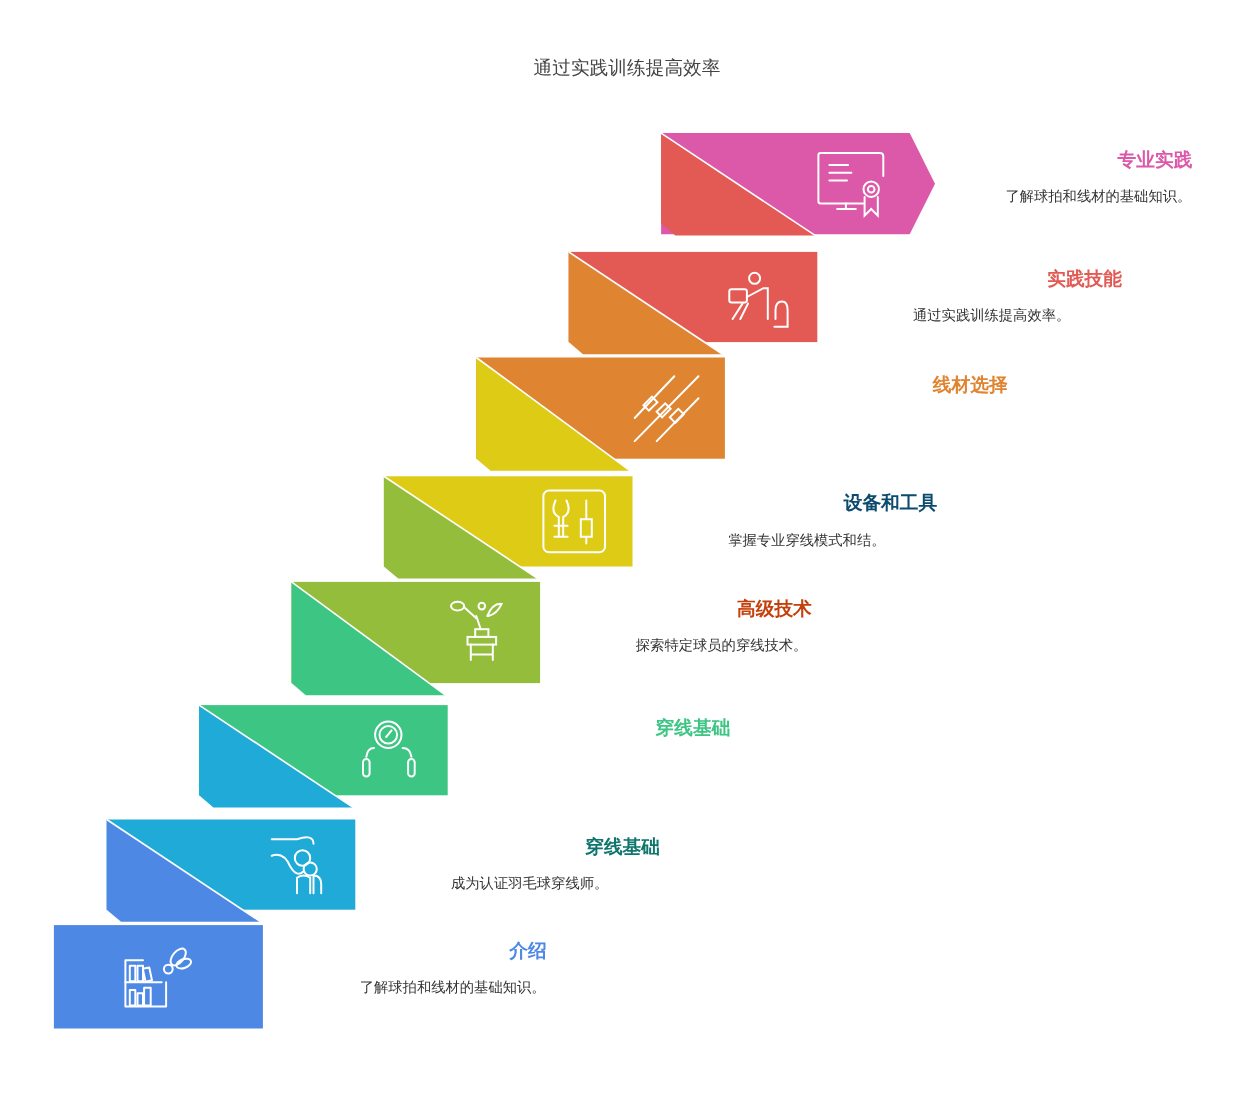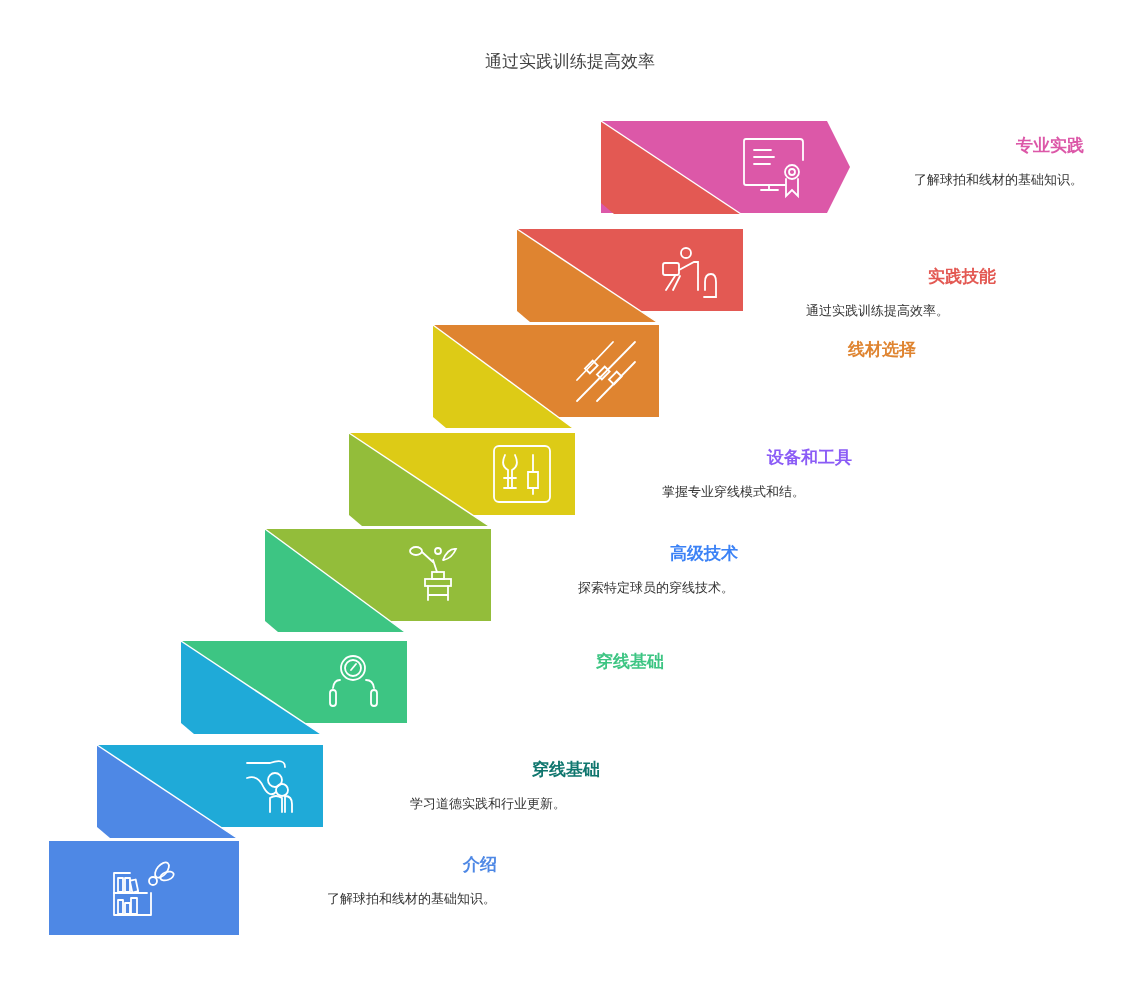--- a/index.html
+++ b/index.html
@@ -119,36 +119,36 @@
     </g>
   </g>
 </svg>
 
 <div class="label" style="left:327px;top:853px;">
   <div class="h" style="color:#4E88E5">介绍</div>
   <div class="d">了解球拍和线材的基础知识。</div>
 </div>
 <div class="label" style="left:410px;top:758px;width:190px;">
   <div class="h" style="color:#0f766e">穿线基础</div>
-  <div class="d">学习道德实践和行业更新。</div>
+  <div class="d">成为认证羽毛球穿线师。</div>
 </div>
 <div class="label" style="left:494px;top:650px;">
   <div class="h" style="color:#3DC583">穿线基础</div>
 </div>
 <div class="label" style="left:578px;top:542px;width:160px;">
-  <div class="h" style="color:#3b82f6">高级技术</div>
+  <div class="h" style="color:#c2410c">高级技术</div>
   <div class="d">探索特定球员的穿线技术。</div>
 </div>
 <div class="label" style="left:662px;top:446px;width:190px;">
-  <div class="h" style="color:#8b5cf6">设备和工具</div>
+  <div class="h" style="color:#0c4a6e">设备和工具</div>
   <div class="d">掌握专业穿线模式和结。</div>
 </div>
 <div class="label" style="left:746px;top:338px;">
   <div class="h" style="color:#DF8430">线材选择</div>
 </div>
-<div class="label" style="left:806px;top:242px;width:190px;margin-top:23px;">
+<div class="label" style="left:830px;top:242px;width:190px;">
   <div class="h" style="color:#E35953">实践技能</div>
   <div class="d">通过实践训练提高效率。</div>
 </div>
 <div class="label" style="left:914px;top:134px;">
   <div class="h" style="color:#DC58A8">专业实践</div>
   <div class="d">了解球拍和线材的基础知识。</div>
 </div>
 
 </body></html>

